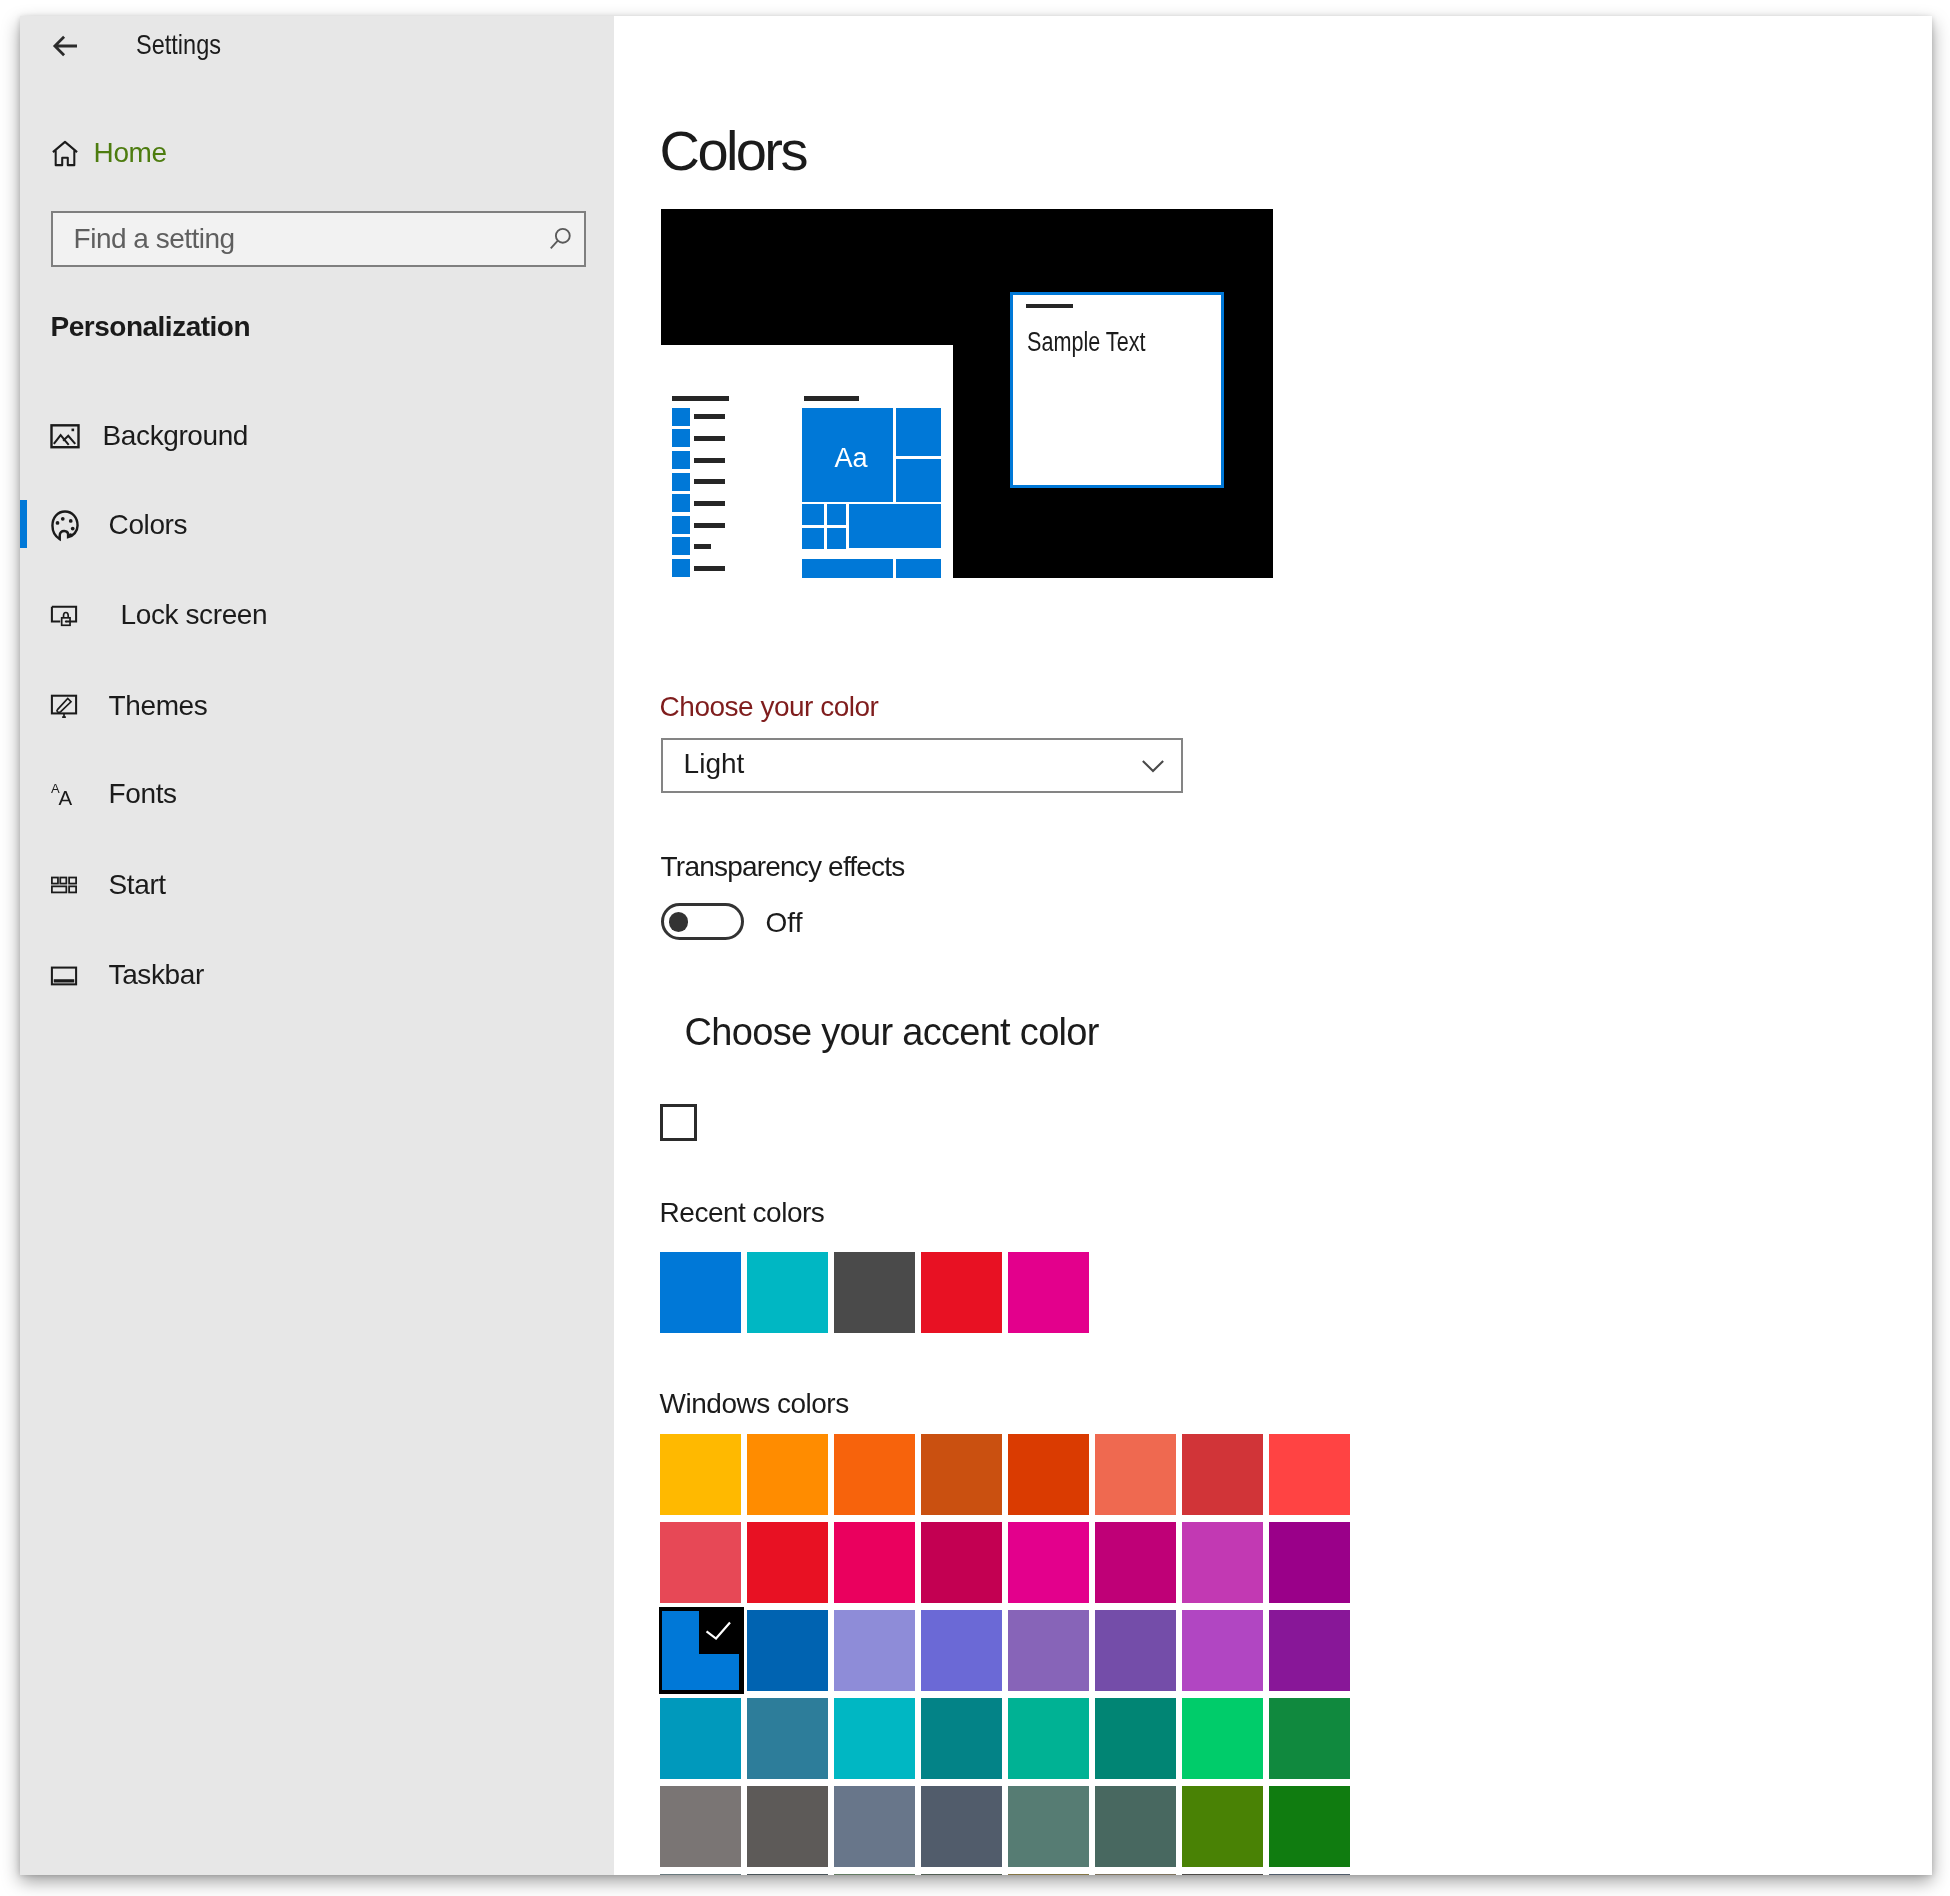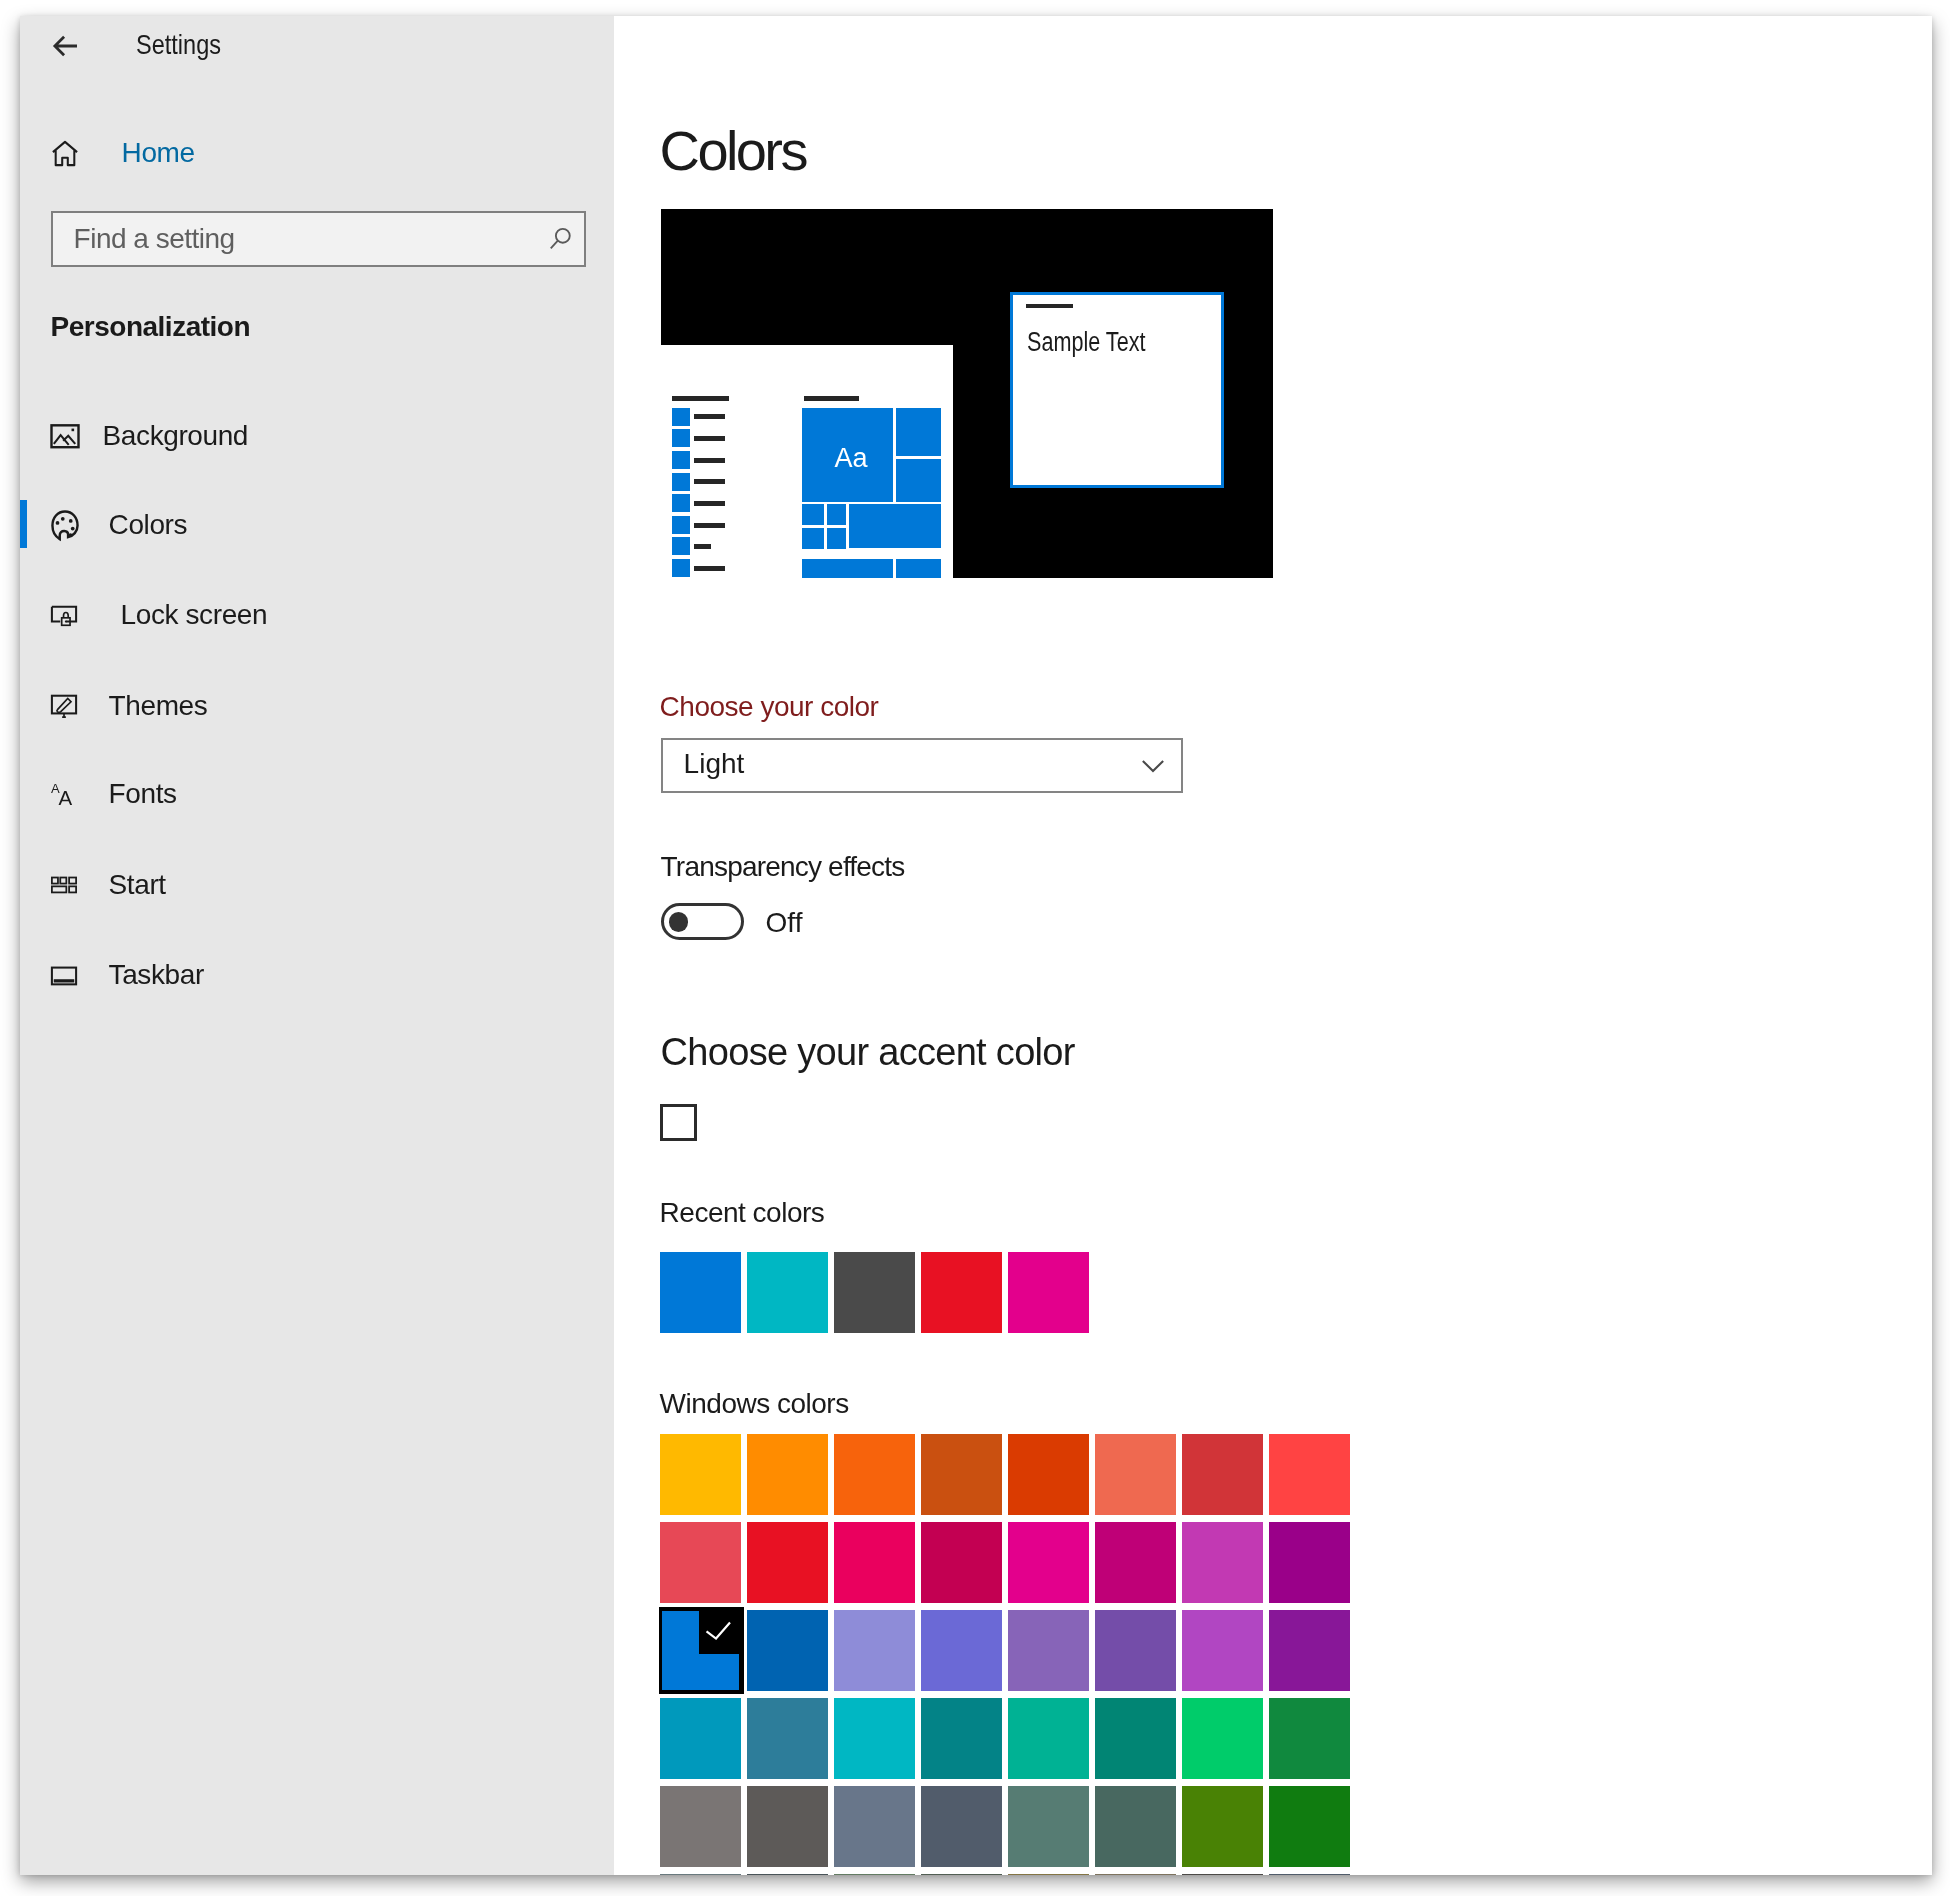--- a/index.html
+++ b/index.html
@@ -9,21 +9,21 @@
 <body>
 <div id="win">
 <div style="position:absolute;left:0px;top:0px;width:594px;height:1859px;background:#e7e7e7;"></div>
 <svg style="position:absolute;left:31px;top:17.7px;" width="28" height="24" viewBox="0 0 30 26">
 <path d="M28 13 H4 M14 3 L4 13 L14 23" fill="none" stroke="#2b2b2b" stroke-width="3"></path>
     </svg>
 <div style="position:absolute;left:116px;top:15px;font-size:28px;line-height:28px;font-weight:400;color:#1b1b1b;white-space:nowrap;"><span style="display:inline-block;transform:scaleX(0.84);transform-origin:0 50%;">Settings</span></div>
 <svg style="position:absolute;left:31px;top:124px;" width="28" height="27" viewBox="0 0 30 29">
 <path d="M2 13 L15 2 L28 13 M5 11 V27 H12 V19 H18 V27 H25 V11" fill="none" stroke="#1b1b1b" stroke-width="2.2" stroke-linejoin="round"></path>
     </svg>
-<div style="position:absolute;left:102px;top:123px;font-size:28px;line-height:28px;font-weight:400;color:#0369a1;letter-spacing:-0.4px;white-space:nowrap;">Home</div>
+<div style="position:absolute;left:74px;top:123px;font-size:28px;line-height:28px;font-weight:400;color:#4d7c0f;letter-spacing:-0.4px;white-space:nowrap;">Home</div>
 <div style="position:absolute;left:31px;top:195px;width:535px;height:56px;background:#f2f2f2;border:2.8px solid #7f7f7f;box-sizing:border-box;"></div>
 <div style="position:absolute;left:54px;top:209px;font-size:28px;line-height:28px;font-weight:400;color:#5f5f5f;letter-spacing:-0.5px;white-space:nowrap;">Find a setting</div>
 <svg style="position:absolute;left:528px;top:211px;" width="25" height="25" viewBox="0 0 27 27">
 <circle cx="16" cy="9.5" r="7.5" fill="none" stroke="#5a5a5a" stroke-width="2"></circle>
 <path d="M10.6 14.8 L3 23" stroke="#5a5a5a" stroke-width="2"></path>
     </svg>
 <div style="position:absolute;left:31px;top:297px;font-size:28px;line-height:28px;font-weight:700;color:#1b1b1b;letter-spacing:-0.5px;white-space:nowrap;">Personalization</div>
 <svg style="position:absolute;left:30px;top:407px;" width="30" height="27" viewBox="0 0 32 29">
       <rect x="1.5" y="2.5" width="29" height="23.5" fill="none" stroke="#1b1b1b" stroke-width="2.6"></rect>
       <path d="M4 22.5 L11.3 13 L20 23.5 M14 19 L19.5 13.8 L27 22.5" fill="none" stroke="#1b1b1b" stroke-width="2.2"></path>
@@ -109,21 +109,21 @@
 <div style="position:absolute;left:640px;top:677px;font-size:28px;line-height:28px;font-weight:400;color:#7f1d1d;letter-spacing:-0.5px;white-space:nowrap;">Choose your color</div>
 <div style="position:absolute;left:641px;top:722px;width:522px;height:55px;background:#fff;border:2.8px solid #848484;box-sizing:border-box;"></div>
 <div style="position:absolute;left:664px;top:734px;font-size:28px;line-height:28px;font-weight:400;color:#1b1b1b;white-space:nowrap;">Light</div>
 <svg style="position:absolute;left:1121px;top:742px;" width="24" height="17" viewBox="0 0 26 18">
 <path d="M2 3 L13 14 L24 3" fill="none" stroke="#4a4a4a" stroke-width="2.3"></path>
     </svg>
 <div style="position:absolute;left:641px;top:837px;font-size:28px;line-height:28px;font-weight:400;color:#1b1b1b;letter-spacing:-0.8px;white-space:nowrap;">Transparency effects</div>
 <div style="position:absolute;left:641px;top:887px;width:83px;height:37px;border:3.5px solid #333;border-radius:19px;box-sizing:border-box;background:#fff;"></div>
 <div style="position:absolute;left:649px;top:896px;width:19.6px;height:19.6px;border-radius:50%;background:#333;"></div>
 <div style="position:absolute;left:746px;top:893px;font-size:28px;line-height:28px;font-weight:400;color:#1b1b1b;white-space:nowrap;">Off</div>
-<div style="position:absolute;left:641px;top:997px;font-size:38px;line-height:38px;font-weight:400;color:#1b1b1b;letter-spacing:-0.7px;white-space:nowrap;margin-top:20px;">Choose your accent color</div>
+<div style="position:absolute;left:665px;top:997px;font-size:38px;line-height:38px;font-weight:400;color:#1b1b1b;letter-spacing:-0.7px;white-space:nowrap;">Choose your accent color</div>
 <div style="position:absolute;left:640px;top:1088px;width:37px;height:37px;border:3.7px solid #2b2b2b;box-sizing:border-box;background:#fff;"></div>
 <div style="position:absolute;left:640px;top:1183px;font-size:28px;line-height:28px;font-weight:400;color:#1b1b1b;letter-spacing:-0.5px;white-space:nowrap;">Recent colors</div>
 <div style="position:absolute;left:640px;top:1236px;width:81px;height:81px;background:#0078d7;"></div>
 <div style="position:absolute;left:727px;top:1236px;width:81px;height:81px;background:#00b7c3;"></div>
 <div style="position:absolute;left:814px;top:1236px;width:81px;height:81px;background:#4a4a4a;"></div>
 <div style="position:absolute;left:901px;top:1236px;width:81px;height:81px;background:#e81123;"></div>
 <div style="position:absolute;left:988px;top:1236px;width:81px;height:81px;background:#e3008c;"></div>
 <div style="position:absolute;left:640px;top:1374px;font-size:28px;line-height:28px;font-weight:400;color:#1b1b1b;letter-spacing:-0.5px;white-space:nowrap;">Windows colors</div>
 <div style="position:absolute;left:640px;top:1418px;width:81px;height:81px;background:#FFB900;"></div>
 <div style="position:absolute;left:727px;top:1418px;width:81px;height:81px;background:#FF8C00;"></div>

